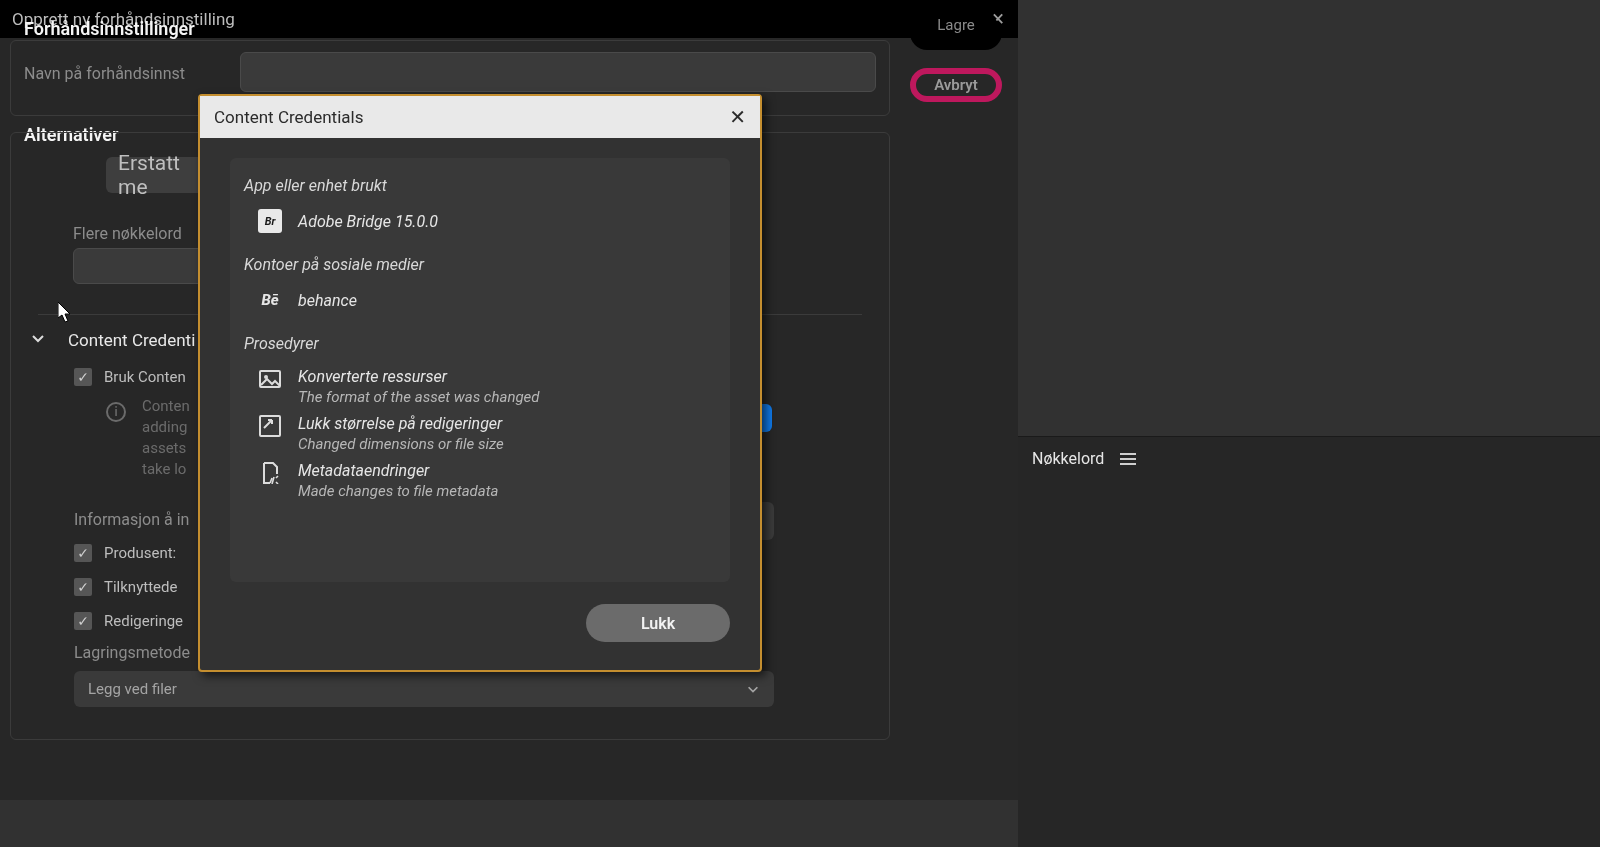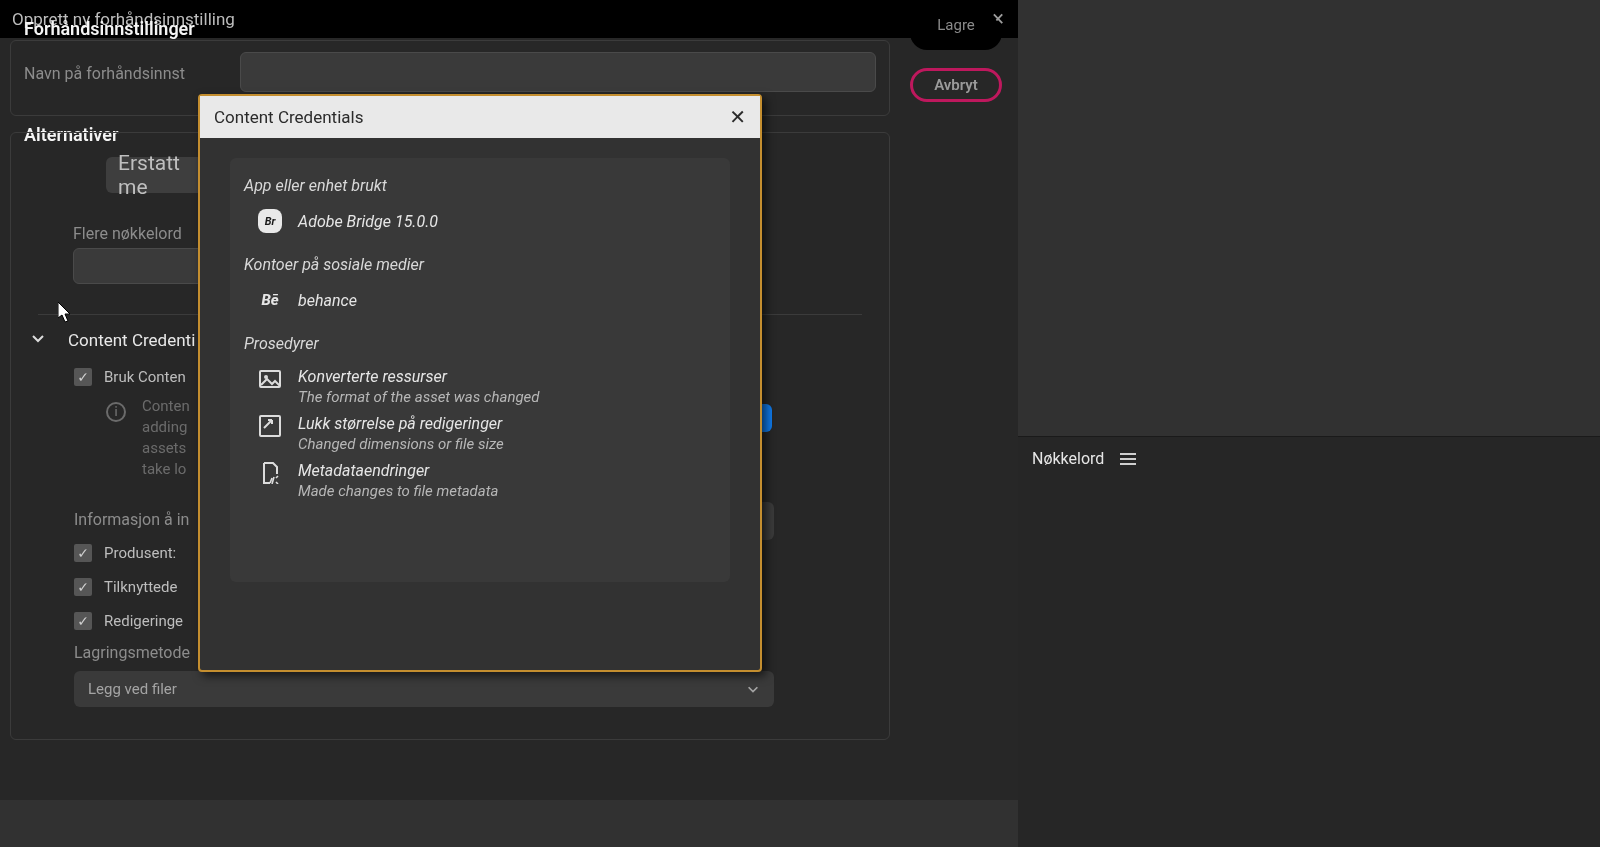--- a/index.html
+++ b/index.html
@@ -104,21 +104,21 @@
     justify-content: center;
     font-size: 15px;
     font-weight: 400;
   }
   .cancel-btn {
     position: absolute;
     left: 910px;
     top: 68px;
     width: 92px;
     height: 34px;
-    border: 3px solid #be185d;
+    border: 6px solid #be185d;
     color: #9b9b9b;
     border-radius: 18px;
     display: flex;
     align-items: center;
     justify-content: center;
     font-size: 15px;
     font-weight: 600;
   }
 
   
@@ -376,21 +376,21 @@
     color: #e6e6e6;
     font-size: 16px;
   }
   .m-secondary {
     color: #b7b7b7;
     font-size: 15px;
   }
   .m-icon-tile {
     width: 24px;
     height: 24px;
-    border-radius: 8px;
+    border-radius: 3px;
     display: flex;
     align-items: center;
     justify-content: center;
     font-size: 13px;
     font-weight: 700;
     flex: 0 0 24px;
   }
   .m-icon-tile.br {
     background: #e9e9e9;
     color: #1a1a1a;
@@ -600,20 +600,23 @@
             <path d="M13 16 L11 21 M15 15 L13 22 M17 16 L19 14 M17 20 L19 22" fill="none" stroke="#dcdcdc" stroke-width="1.6"></path>
           </svg>
       </div>
       <div class="m-row-text">
         <span class="m-primary">Metadataendringer</span>
         <span class="m-secondary">Made changes to file metadata</span>
       </div>
     </div>
   </div>
 
+  <div class="modal-close-btn">
+    <span>Lukk</span>
+  </div>
 </div>
 
 <div class="right-panel">
   <div class="right-panel-header">
     <span>Nøkkelord</span>
     <div class="hamburger">
       <span></span>
         <span></span>
         <span></span>
     </div>

